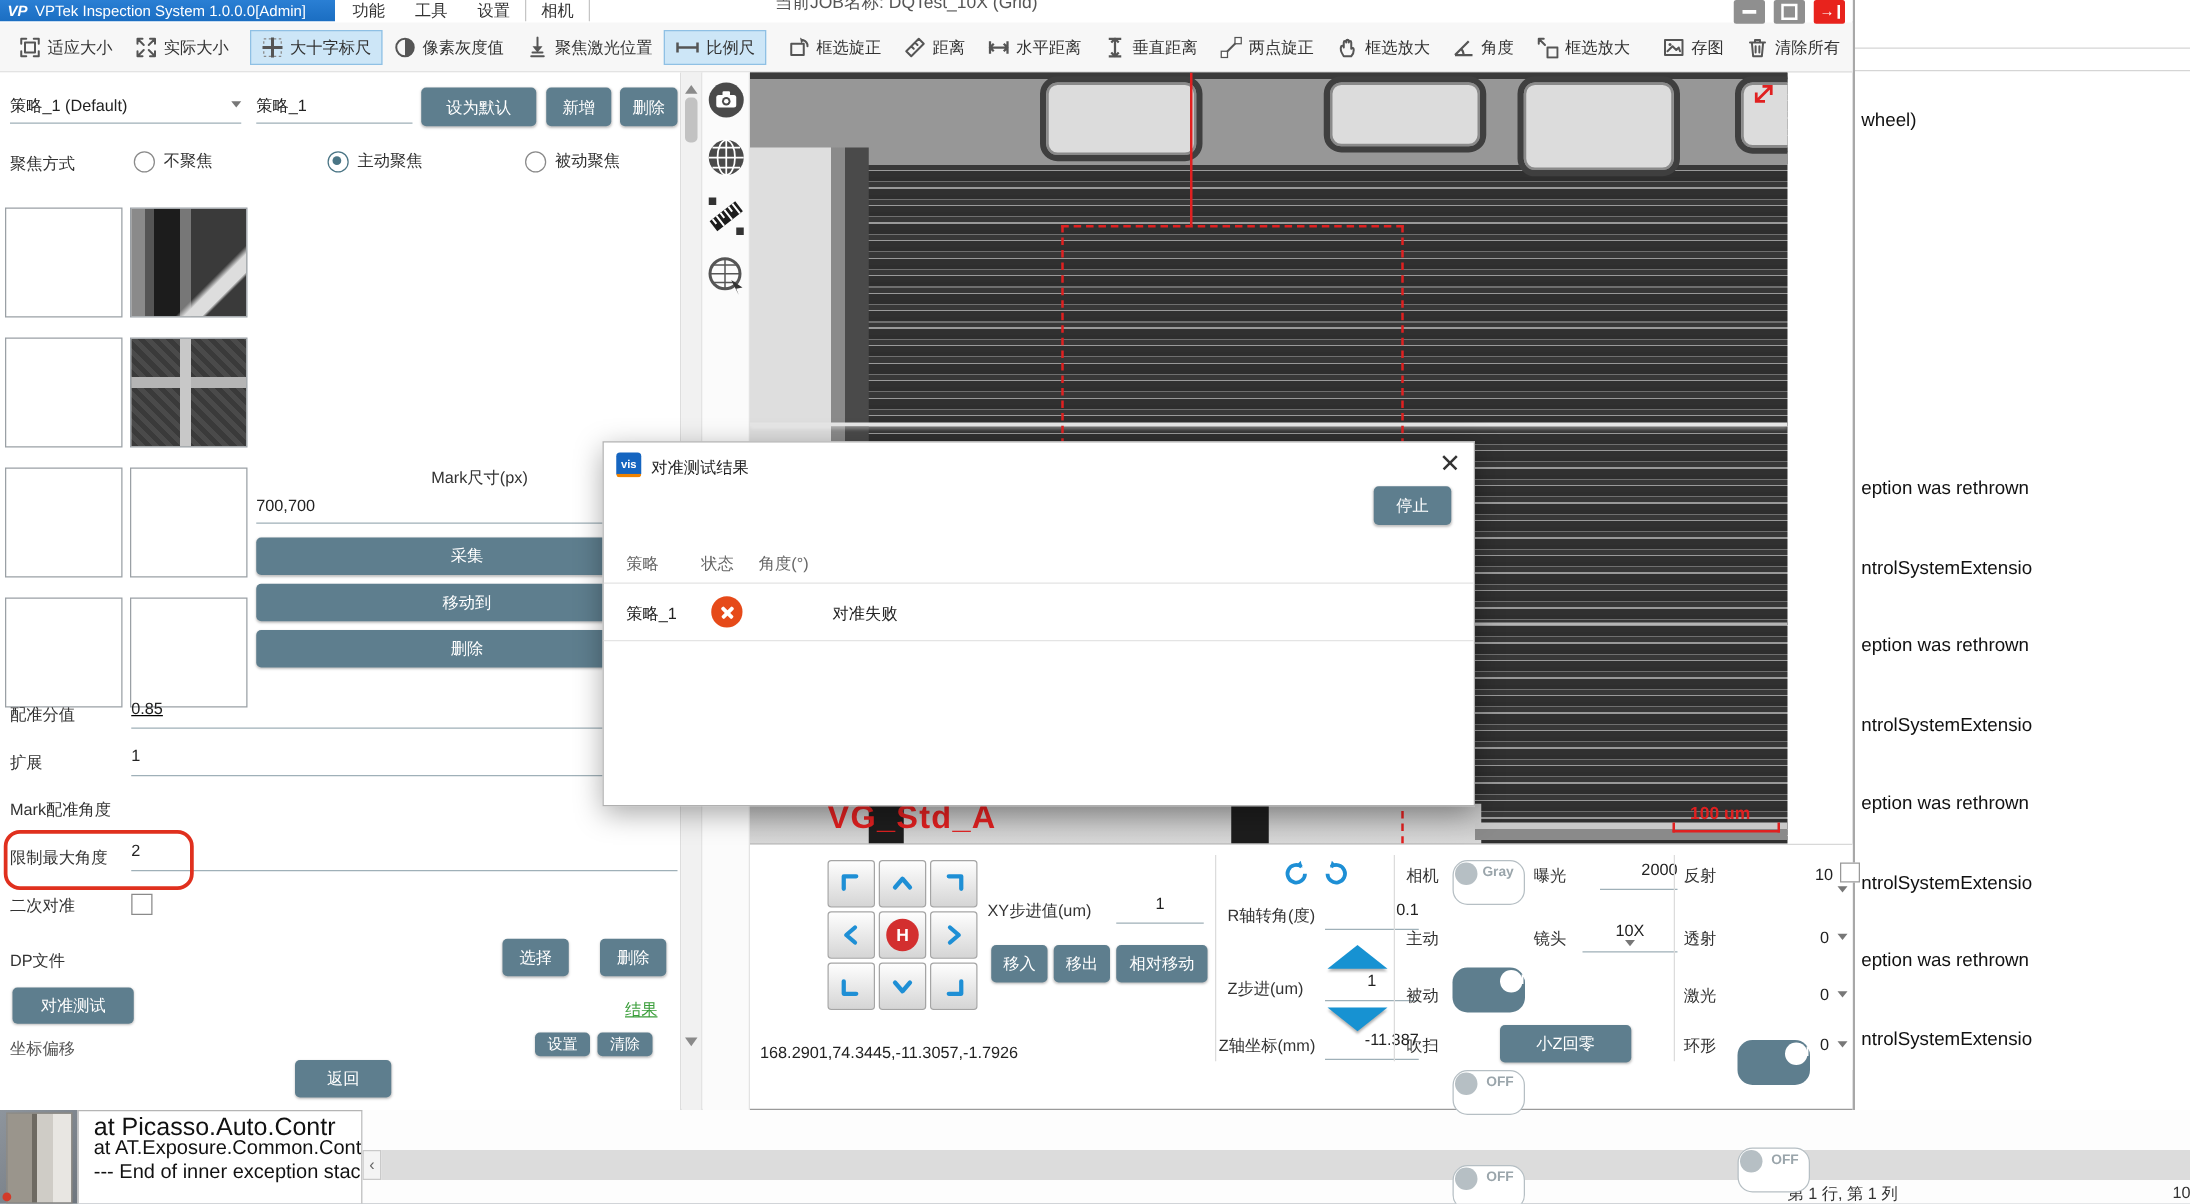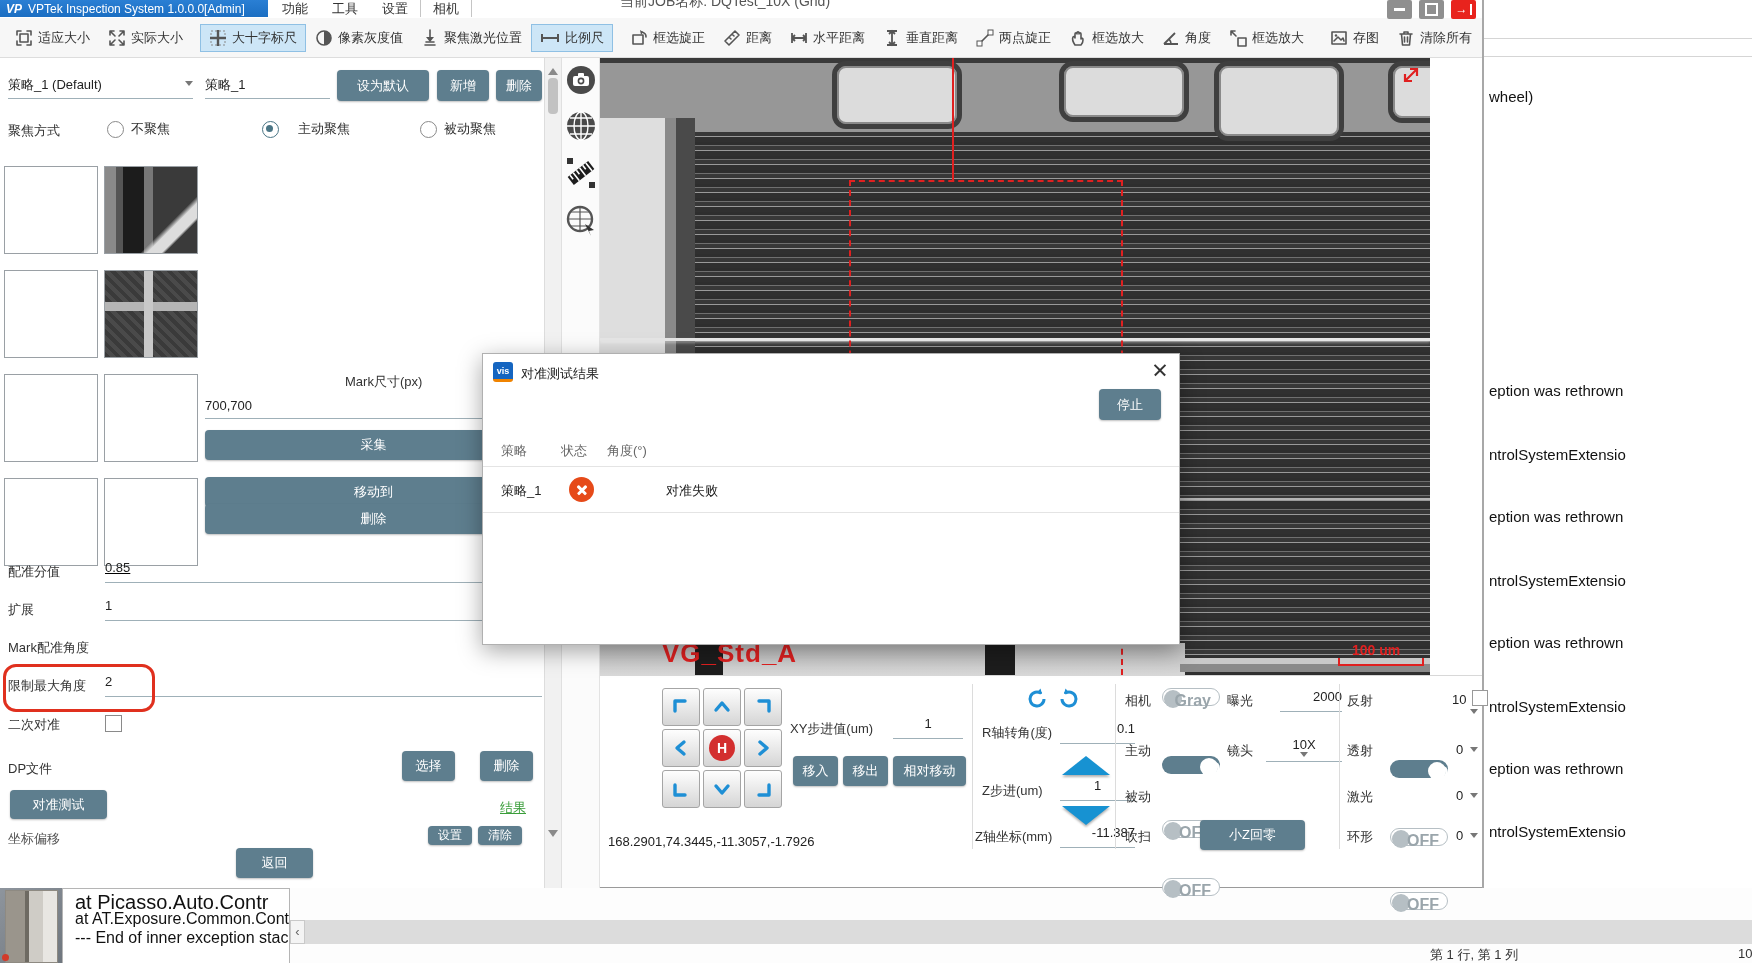--- a/index.html
+++ b/index.html
@@ -9,21 +9,21 @@
   .lbl{font-size:13px;color:#333;white-space:nowrap;}
   .val{font-size:13px;color:#222;white-space:nowrap;}
   .ul{border-bottom:1px solid #9fb0b8;}
   .tb-item{display:flex;align-items:center;gap:5px;padding:4px 8px;font-size:13px;color:#333;border:1px solid transparent;white-space:nowrap;}
   .tb-item.sel{background:#cde6f7;border-color:#8fc0e4;}
   .tb-sep{width:1px;height:30px;background:#ccc;margin:0 4px;}
   .thumb{background:#fff;border:1px solid #9aa0a5;}
   .radio{width:15px;height:15px;border:1px solid #8a8a8a;border-radius:50%;background:#fff;display:inline-block;position:relative;flex:none;}
   .radio.sel{border-color:#4a7585;}
   .radio.sel::after{content:"";position:absolute;left:3px;top:3px;width:7px;height:7px;border-radius:50%;background:#4a7585;}
-  .tg{width:58px;height:18px;border-radius:12px;position:relative;font-size:16px;font-weight:bold;flex:none;}
+  .tg{width:58px;height:36px;border-radius:12px;position:relative;font-size:11px;font-weight:bold;flex:none;}
   .tg .knob{position:absolute;top:2px;width:18px;height:18px;border-radius:50%;}
   .tg.on{background:#5e7e8e;color:#fff;}
   .tg.on .knob{right:2px;background:#fff;}
   .tg.on .t{position:absolute;left:10px;top:4px;margin-left:36px;}
   .tg.off,.tg.gray{background:#fff;border:1px solid #b6bfc4;color:#9aa5ab;box-sizing:border-box;}
   .tg.off .knob,.tg.gray .knob{left:1px;top:1px;background:#b6bfc4;}
   .tg.off .t,.tg.gray .t{position:absolute;right:8px;top:3px;}
   .caret{width:0;height:0;border:4px solid transparent;border-top:5px solid #777;display:inline-block;}
   .vdiv{position:absolute;width:1px;background:#dcdcdc;}
   .jbtn{width:38px;height:38px;background:linear-gradient(#fefefe,#d5d5d5);border:1px solid #a5a5a5;border-radius:3px;display:flex;align-items:center;justify-content:center;box-sizing:border-box;}
@@ -240,21 +240,21 @@
       </div>
       <button class="btn abs" style="left:337px;top:12px;width:92px;height:31px;">设为默认</button>
       <button class="btn abs" style="left:437px;top:12px;width:52px;height:31px;">新增</button>
       <button class="btn abs" style="left:496px;top:12px;width:46px;height:31px;">删除</button>
 
       <span class="lbl abs" style="left:8px;top:64px;text-align:center;">聚焦方式</span>
       <div class="abs" style="left:107px;top:62px;display:flex;align-items:center;gap:7px;">
         <span class="radio"></span>
         <span class="lbl">不聚焦</span>
       </div>
-      <div class="abs" style="left:262px;top:62px;display:flex;align-items:center;gap:19px;">
+      <div class="abs" style="left:262px;top:62px;display:flex;align-items:center;gap:7px;">
         <span class="radio sel"></span>
         <span class="lbl">主动聚焦</span>
       </div>
       <div class="abs" style="left:420px;top:62px;display:flex;align-items:center;gap:7px;">
         <span class="radio"></span>
         <span class="lbl">被动聚焦</span>
       </div>
 
       <div class="thumb abs" style="left:4px;top:108px;width:92px;height:86px;"></div>
       <div class="thumb abs" style="left:104px;top:108px;width:92px;height:86px;background:linear-gradient(135deg,rgba(255,255,255,0) 68%,#ddd 72% 80%,rgba(255,255,255,0) 82%),linear-gradient(90deg,#8a8a8a 0 12%,#555 12% 20%,#1c1c1c 20% 42%,#777 42% 52%,#3a3a3a 52% 100%);"></div>
@@ -263,21 +263,21 @@
       <div class="thumb abs" style="left:4px;top:316px;width:92px;height:86px;"></div>
       <div class="thumb abs" style="left:104px;top:316px;width:92px;height:86px;"></div>
       <div class="thumb abs" style="left:4px;top:420px;width:92px;height:86px;"></div>
       <div class="thumb abs" style="left:104px;top:420px;width:92px;height:86px;"></div>
 
       <span class="lbl abs" style="left:345px;top:315px;">Mark尺寸(px)</span>
       <div class="abs ul" style="left:205px;top:338px;width:337px;height:22px;">
         <span class="val">700,700</span>
       </div>
       <button class="btn abs" style="left:205px;top:372px;width:337px;height:30px;">采集</button>
-      <button class="btn abs" style="left:205px;top:409px;width:337px;height:30px;margin-top:10px;">移动到</button>
+      <button class="btn abs" style="left:205px;top:409px;width:337px;height:30px;">移动到</button>
       <button class="btn abs" style="left:205px;top:446px;width:337px;height:30px;">删除</button>
 
       <span class="lbl abs" style="left:8px;top:505px;">配准分值</span>
       <div class="abs ul" style="left:105px;top:500px;width:437px;height:24px;text-decoration:underline;"><span class="val">0.85</span></div>
       <span class="lbl abs" style="left:8px;top:543px;">扩展</span>
       <div class="abs ul" style="left:105px;top:538px;width:437px;height:24px;"><span class="val">1</span></div>
       <span class="lbl abs" style="left:8px;top:581px;">Mark配准角度</span>
       <span class="lbl abs" style="left:8px;top:619px;">限制最大角度</span>
       <div class="abs ul" style="left:105px;top:614px;width:437px;height:24px;"><span class="val">2</span></div>
 

